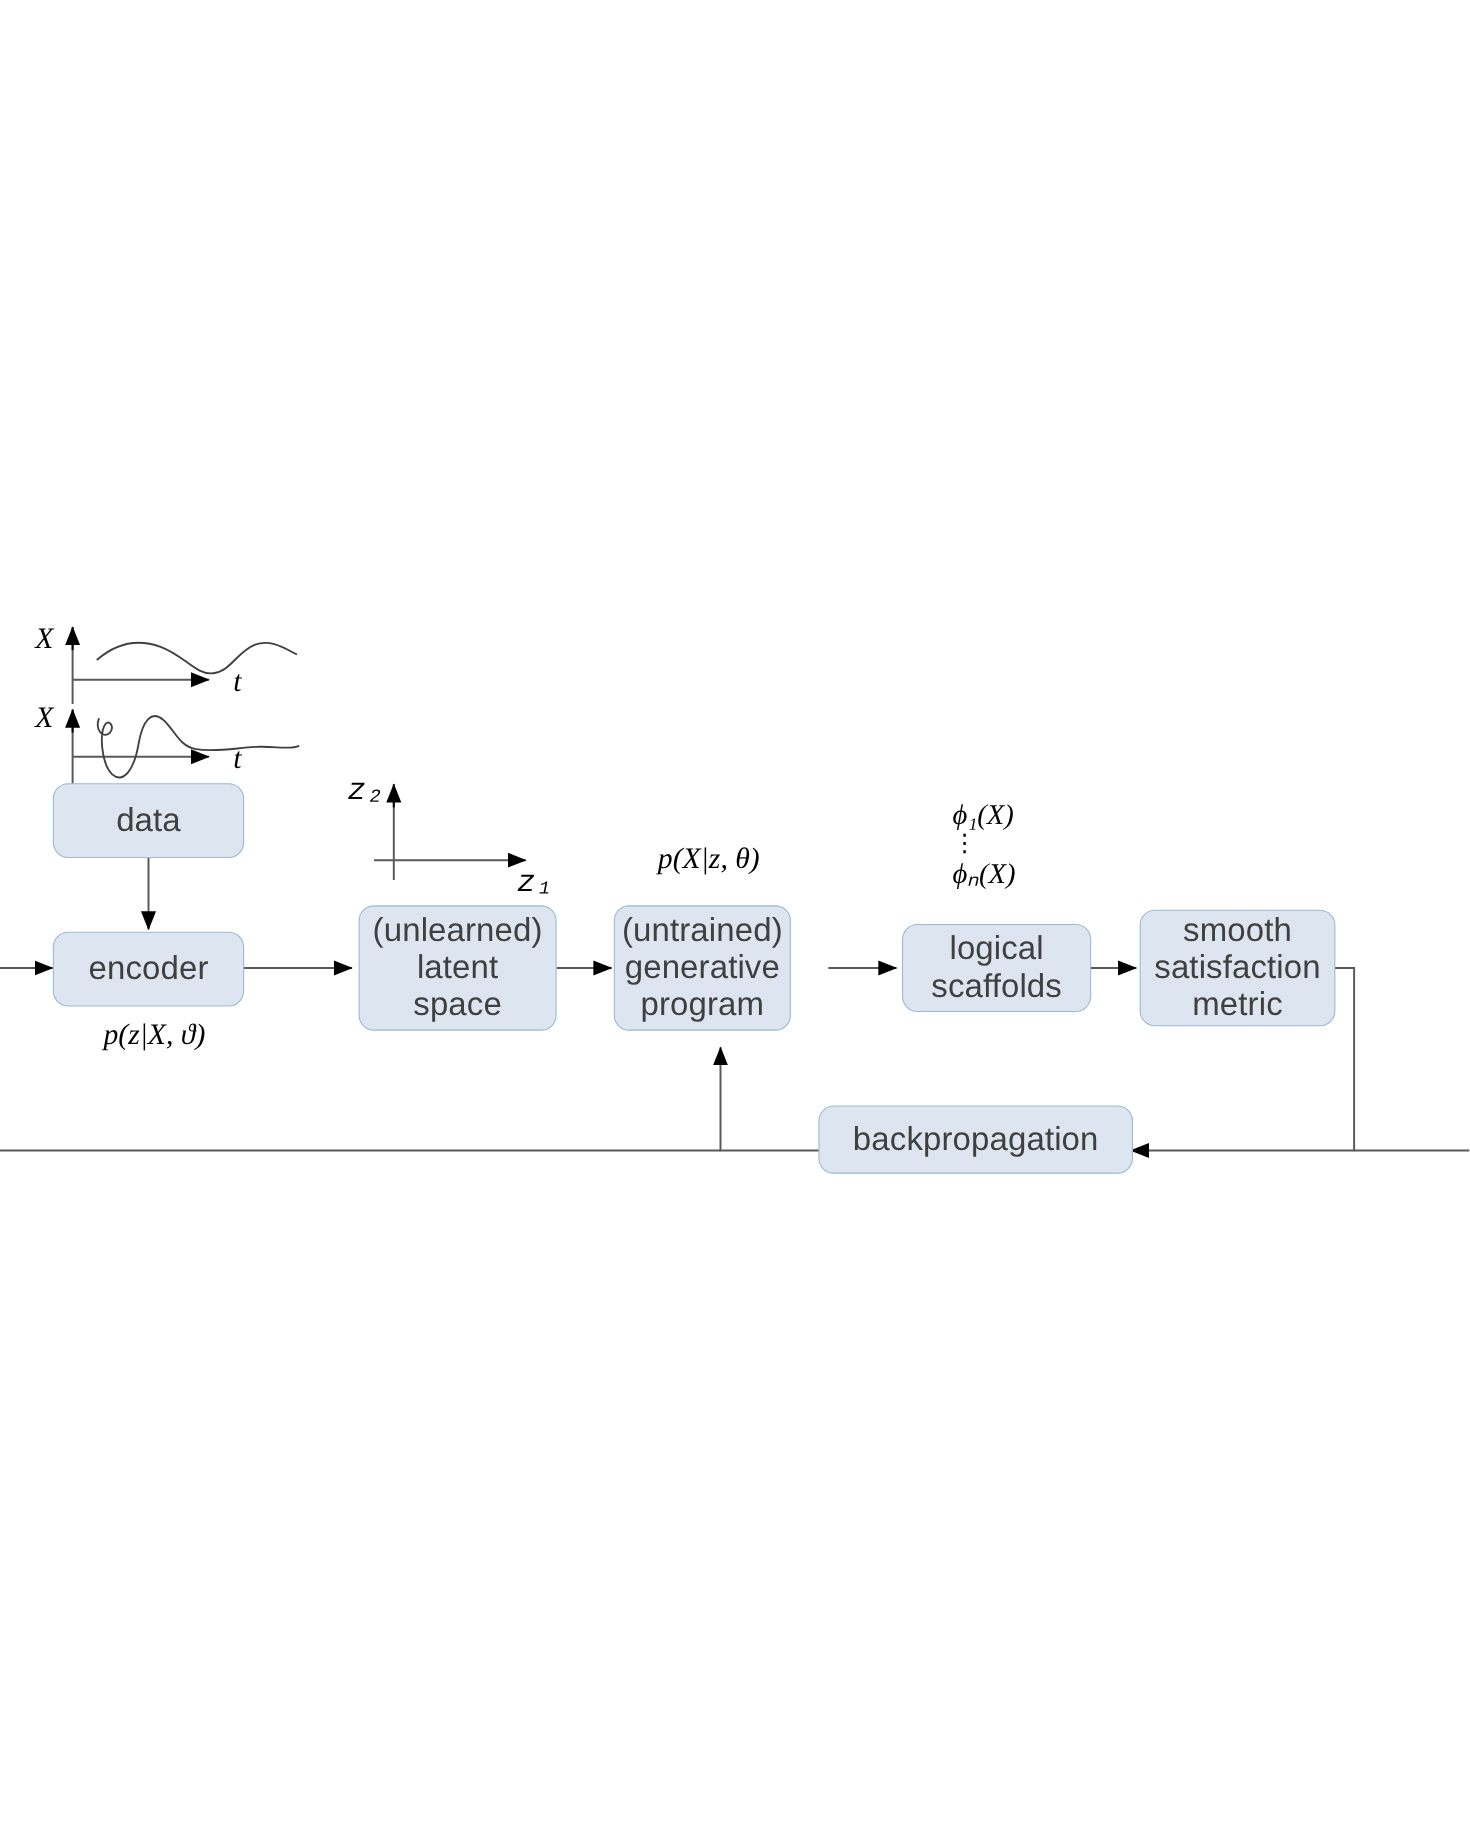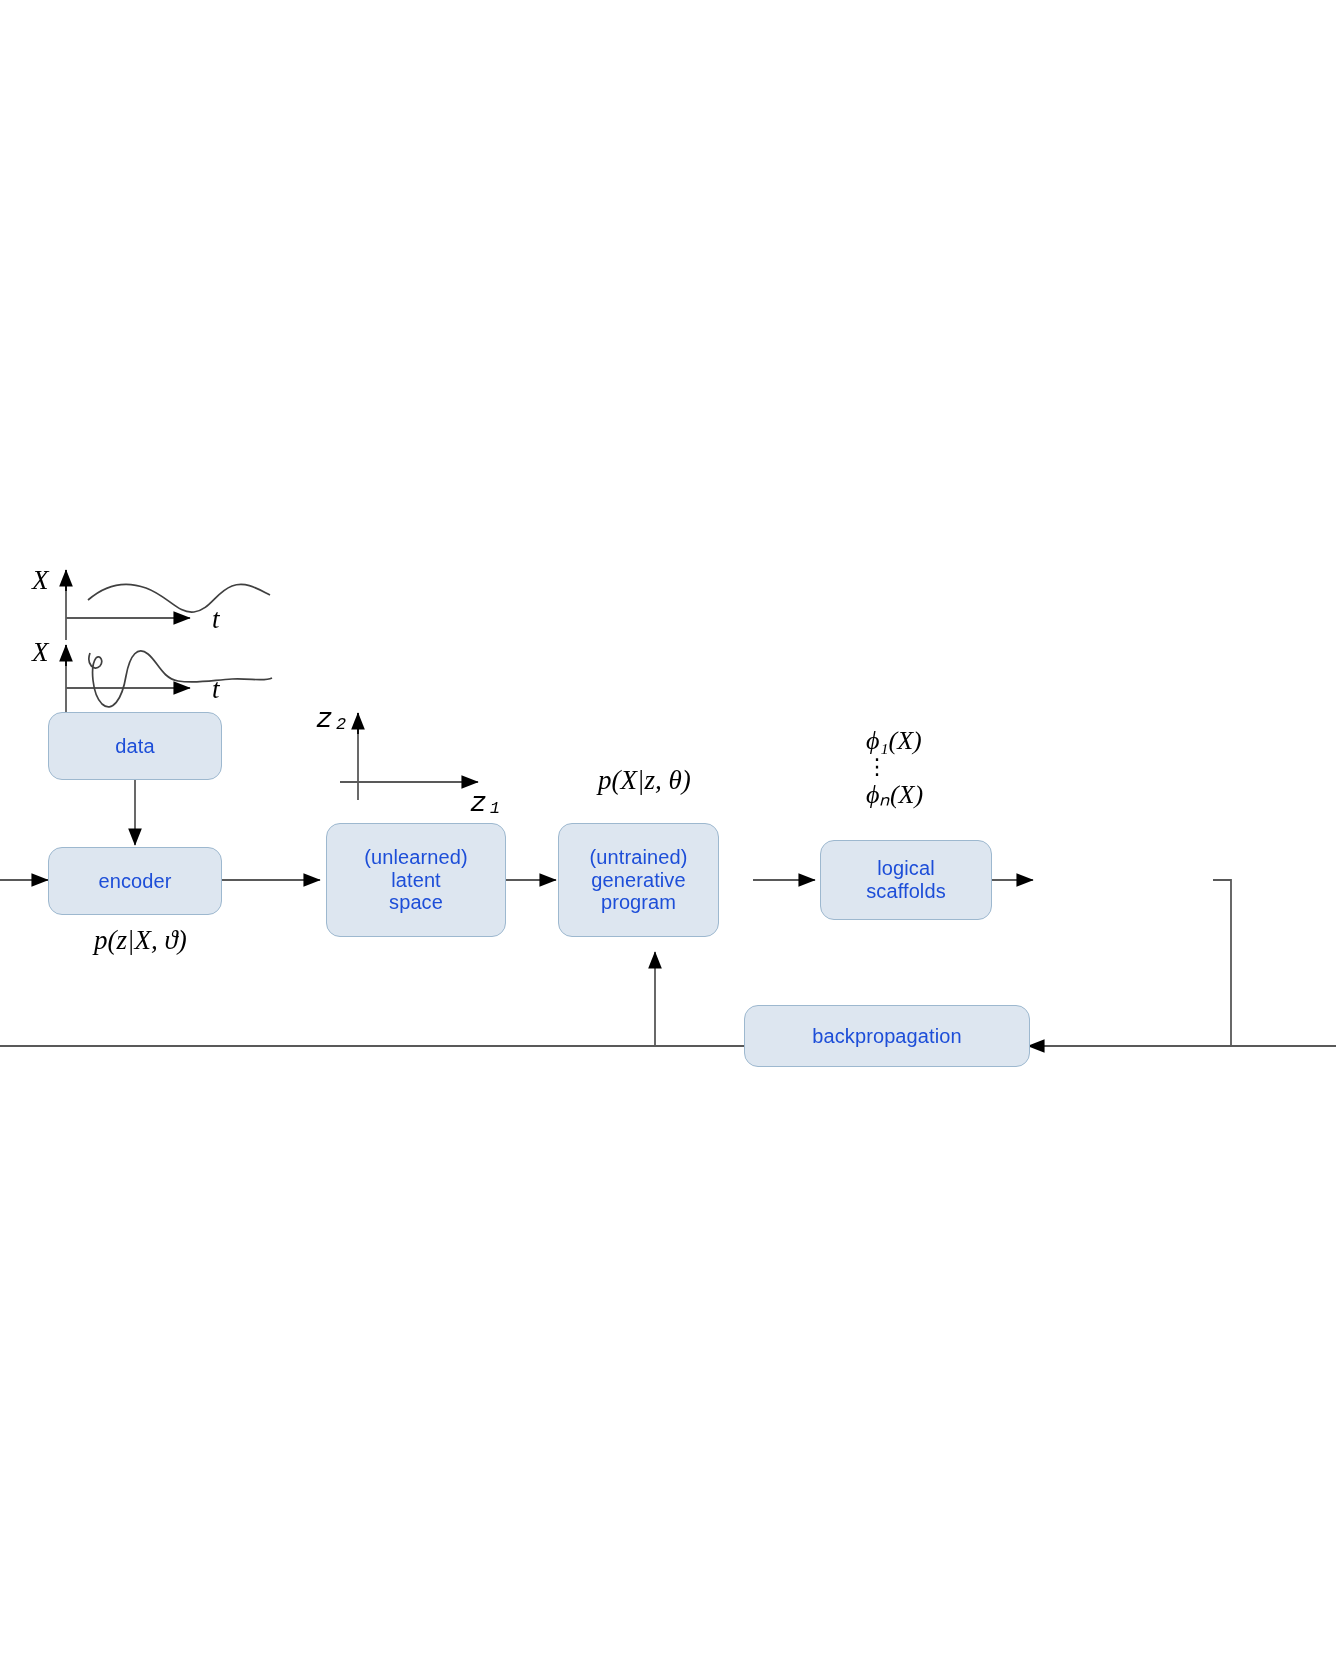--- a/index.html
+++ b/index.html
@@ -30,23 +30,23 @@
   .node {
     position: absolute;
     box-sizing: border-box;
     background: #dde6f0;
     border: 1.6px solid #9db8cf;
     border-radius: 14px;
     display: flex;
     align-items: center;
     justify-content: center;
     text-align: center;
-    color: #1d4ed8;
+    color: #404040;
     font-family: "Liberation Sans", sans-serif;
-    font-size: 20px;
+    font-size: 30px;
     line-height: 1.13;
     letter-spacing: 0.1px;
   }
   .node span { display: block; width: 100%; white-space: pre-line; }
   .mathlabel {
     position: absolute;
     font-family: "Liberation Serif", serif;
     font-style: italic;
     color: #000;
     white-space: nowrap;
@@ -153,20 +153,25 @@
     <span>(untrained)
 generative
 program</span>
   </div>
 
   <div class="node" style="left:820px; top:840px; width:172px; height:80px;">
     <span>logical
 scaffolds</span>
   </div>
 
+  <div class="node" style="left:1036px; top:827px; width:178px; height:106px;">
+    <span>smooth
+satisfaction
+metric</span>
+  </div>
 
   <div class="node" style="left:744px; top:1005px; width:286px; height:62px;">
     <span>backpropagation</span>
   </div>
 
   <div class="mathlabel small" style="left:32px; top:565px;">X</div>
   <div class="mathlabel small" style="left:212px; top:604px;">t</div>
 
   <div class="mathlabel small" style="left:32px; top:637px;">X</div>
   <div class="mathlabel small" style="left:212px; top:674px;">t</div>

